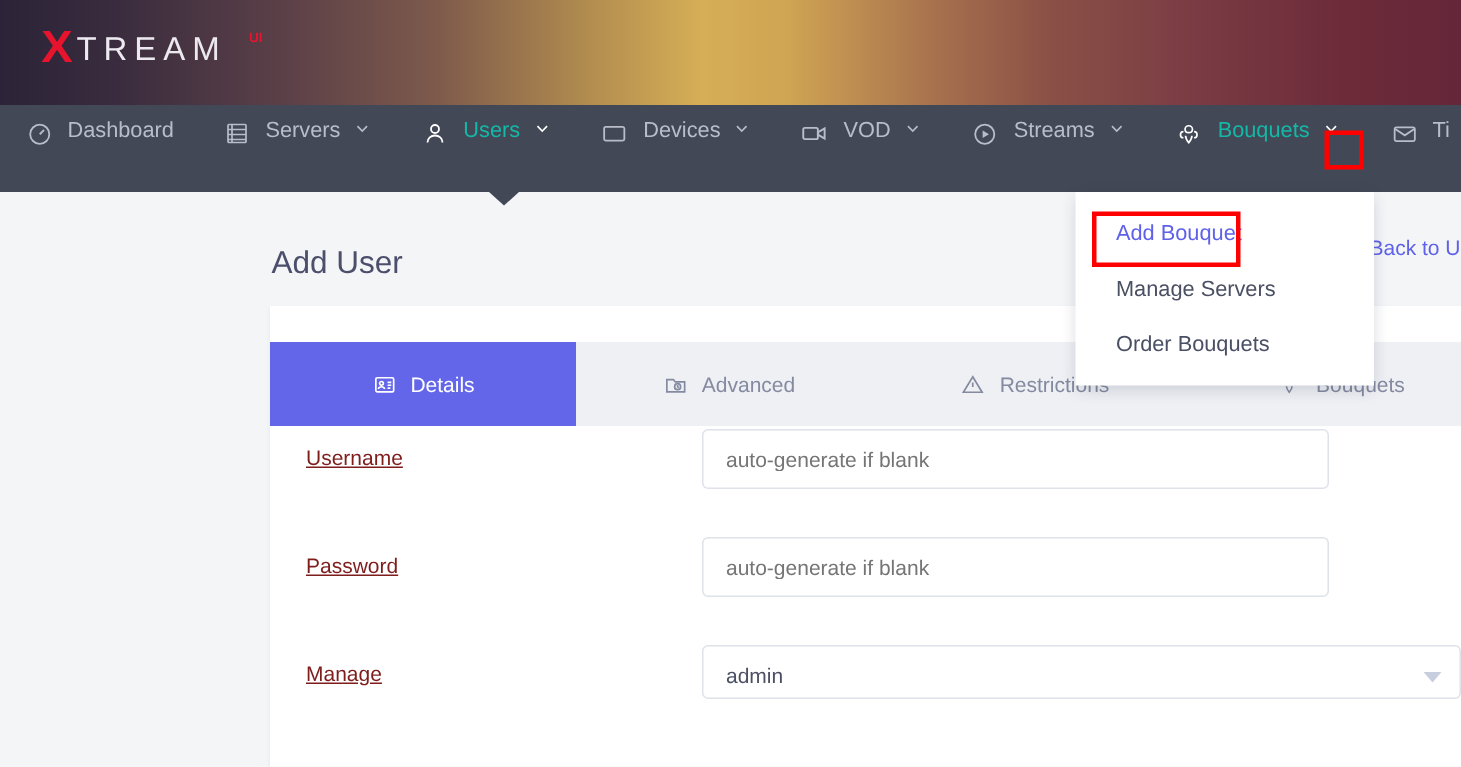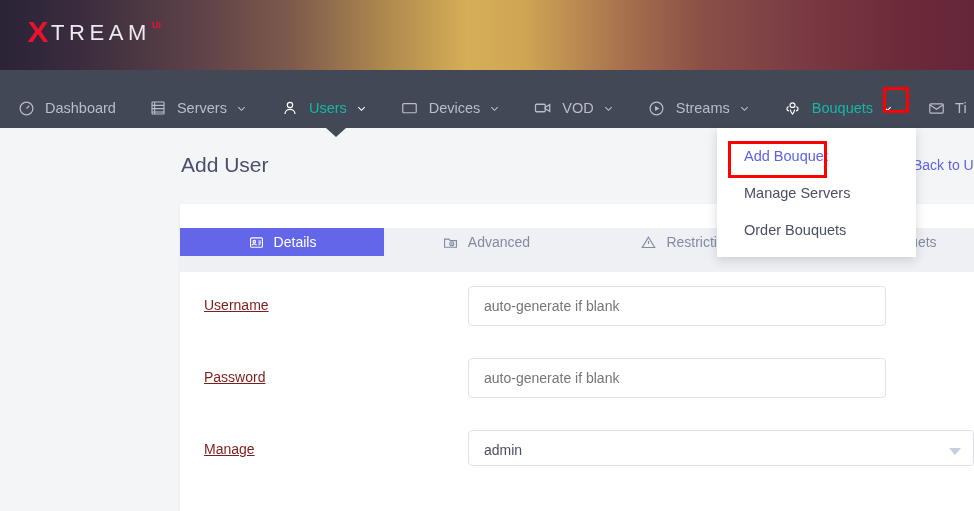--- a/index.html
+++ b/index.html
@@ -48,31 +48,31 @@
     font-size: 22px;
     line-height: 31px;
     letter-spacing: 4.6px;
     font-weight: 400;
     margin-left: 3px;
   }
   .logo .sup {
     color: #e8142d;
     font-size: 9px; line-height: 12px;
     font-weight: bold; letter-spacing: 0px;
-    margin-left: 1px; margin-top: 2px;
+    margin-left: 15px; margin-top: 2px;
   }
 
   
   .navbar {
     position: absolute; left: 0; top: 70px; width: 974px; height: 58px;
     background: #434857;
     display: flex; align-items: center;
   }
   .nav-item {
-    display: flex; align-items: center;
+    display: flex; 
     height: 58px;
     padding: 0 16px;
     color: #b9bdc9;
     font-size: 14.5px;
     white-space: nowrap;
     cursor: pointer;
     position: relative;
     margin-top: 18px;
   }
   .nav-item.active { color: #14b8a6; }
@@ -122,21 +122,21 @@
     padding: 0 0 0 27px;
     font-size: 14.5px;
     color: #4a4f63;
     white-space: nowrap;
     cursor: pointer;
   }
   .dd-item.highlight { color: #5f62e8; }
 
   
   .page-title {
-    position: absolute; left: 181px; top: 153px;
+    position: absolute; left: 181px; top: 164px;
     font-size: 21px; color: #4b4f6b; font-weight: 400;
   }
   .back-link {
     position: absolute; left: 913px; top: 157px;
     font-size: 14px; color: #5f62e8;
     white-space: nowrap; cursor: pointer;
   }
 
   .card {
     position: absolute; left: 180px; top: 204px;
@@ -145,21 +145,21 @@
     box-shadow: 0 1px 3px rgba(50,55,80,0.07);
   }
   .tabs {
     position: absolute; left: 0; top: 24px;
     width: 100%; height: 44px;
     display: flex;
     background: #eef0f4;
   }
   .tab {
     flex: 0 0 204px;
-    height: 28px;
+    height: 56px;
     display: flex; align-items: center; justify-content: center;
     font-size: 14px;
     color: #848aa0;
     cursor: pointer;
     background: #eef0f4;
   }
   .tab.active { background: #6366e8; color: #ffffff; }
   .tab .tab-ico {
     display: inline-flex; align-items: center; justify-content: center;
     width: 17px; height: 17px; margin-right: 9px;

